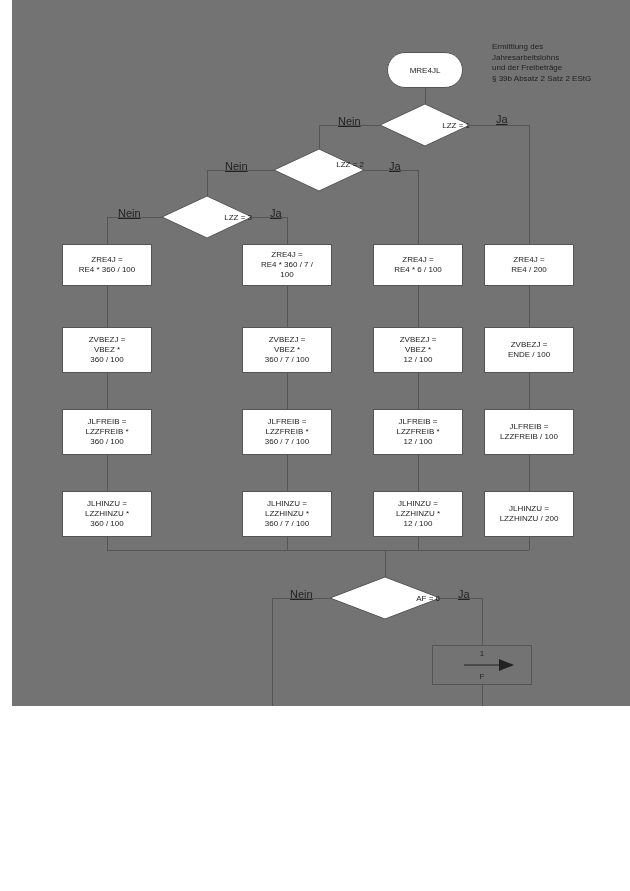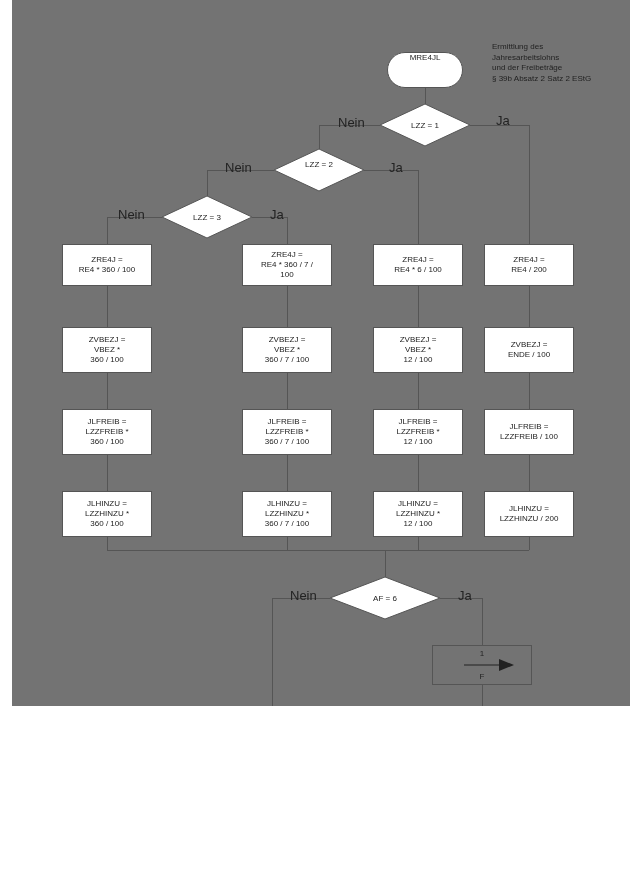--- a/index.html
+++ b/index.html
@@ -9,26 +9,26 @@
     font-family:"Liberation Sans", sans-serif; color:#222; overflow:hidden;margin-left:12px;
   }
   #flow-svg { position:absolute; left:0; top:0; }
   .box {
     position:absolute; border:1px solid #555; background:#fff;
     display:flex; flex-direction:column; align-items:center; justify-content:center;
     text-align:center; font-size:8px; line-height:10px; color:#222;
   }
   .terminator {
     position:absolute; border:1px solid #555; border-radius:18px; background:#fff;
-    display:flex; align-items:flex-start; justify-content:center; font-size:8px; color:#222;
+    display:flex; align-items:center; justify-content:center; font-size:8px; color:#222;
   }
   .cbox { position:absolute; border:1px solid #555; background:transparent; }
   .ctext { position:absolute; font-size:8px; text-align:center; color:#222; }
-  .dlabel { position:absolute; font-size:8px; text-align:center; color:#222; }
-  .blabel { position:absolute; font-size:13px; color:#222; white-space:nowrap; }
+  .dlabel { position:absolute; font-size:8px; text-align:right; color:#222; }
+  .blabel { position:absolute; font-size:11px; color:#222; white-space:nowrap;text-decoration:underline; }
   .note { position:absolute; font-size:8px; line-height:10.5px; color:#222; }
 </style>
 </head>
 <body>
 
 <div id="canvas">
 
   <svg id="flow-svg" width="630" height="891">
     <g stroke="#555" stroke-width="1" fill="none" shape-rendering="crispEdges">
       <path d="M413,88 V104"></path>

